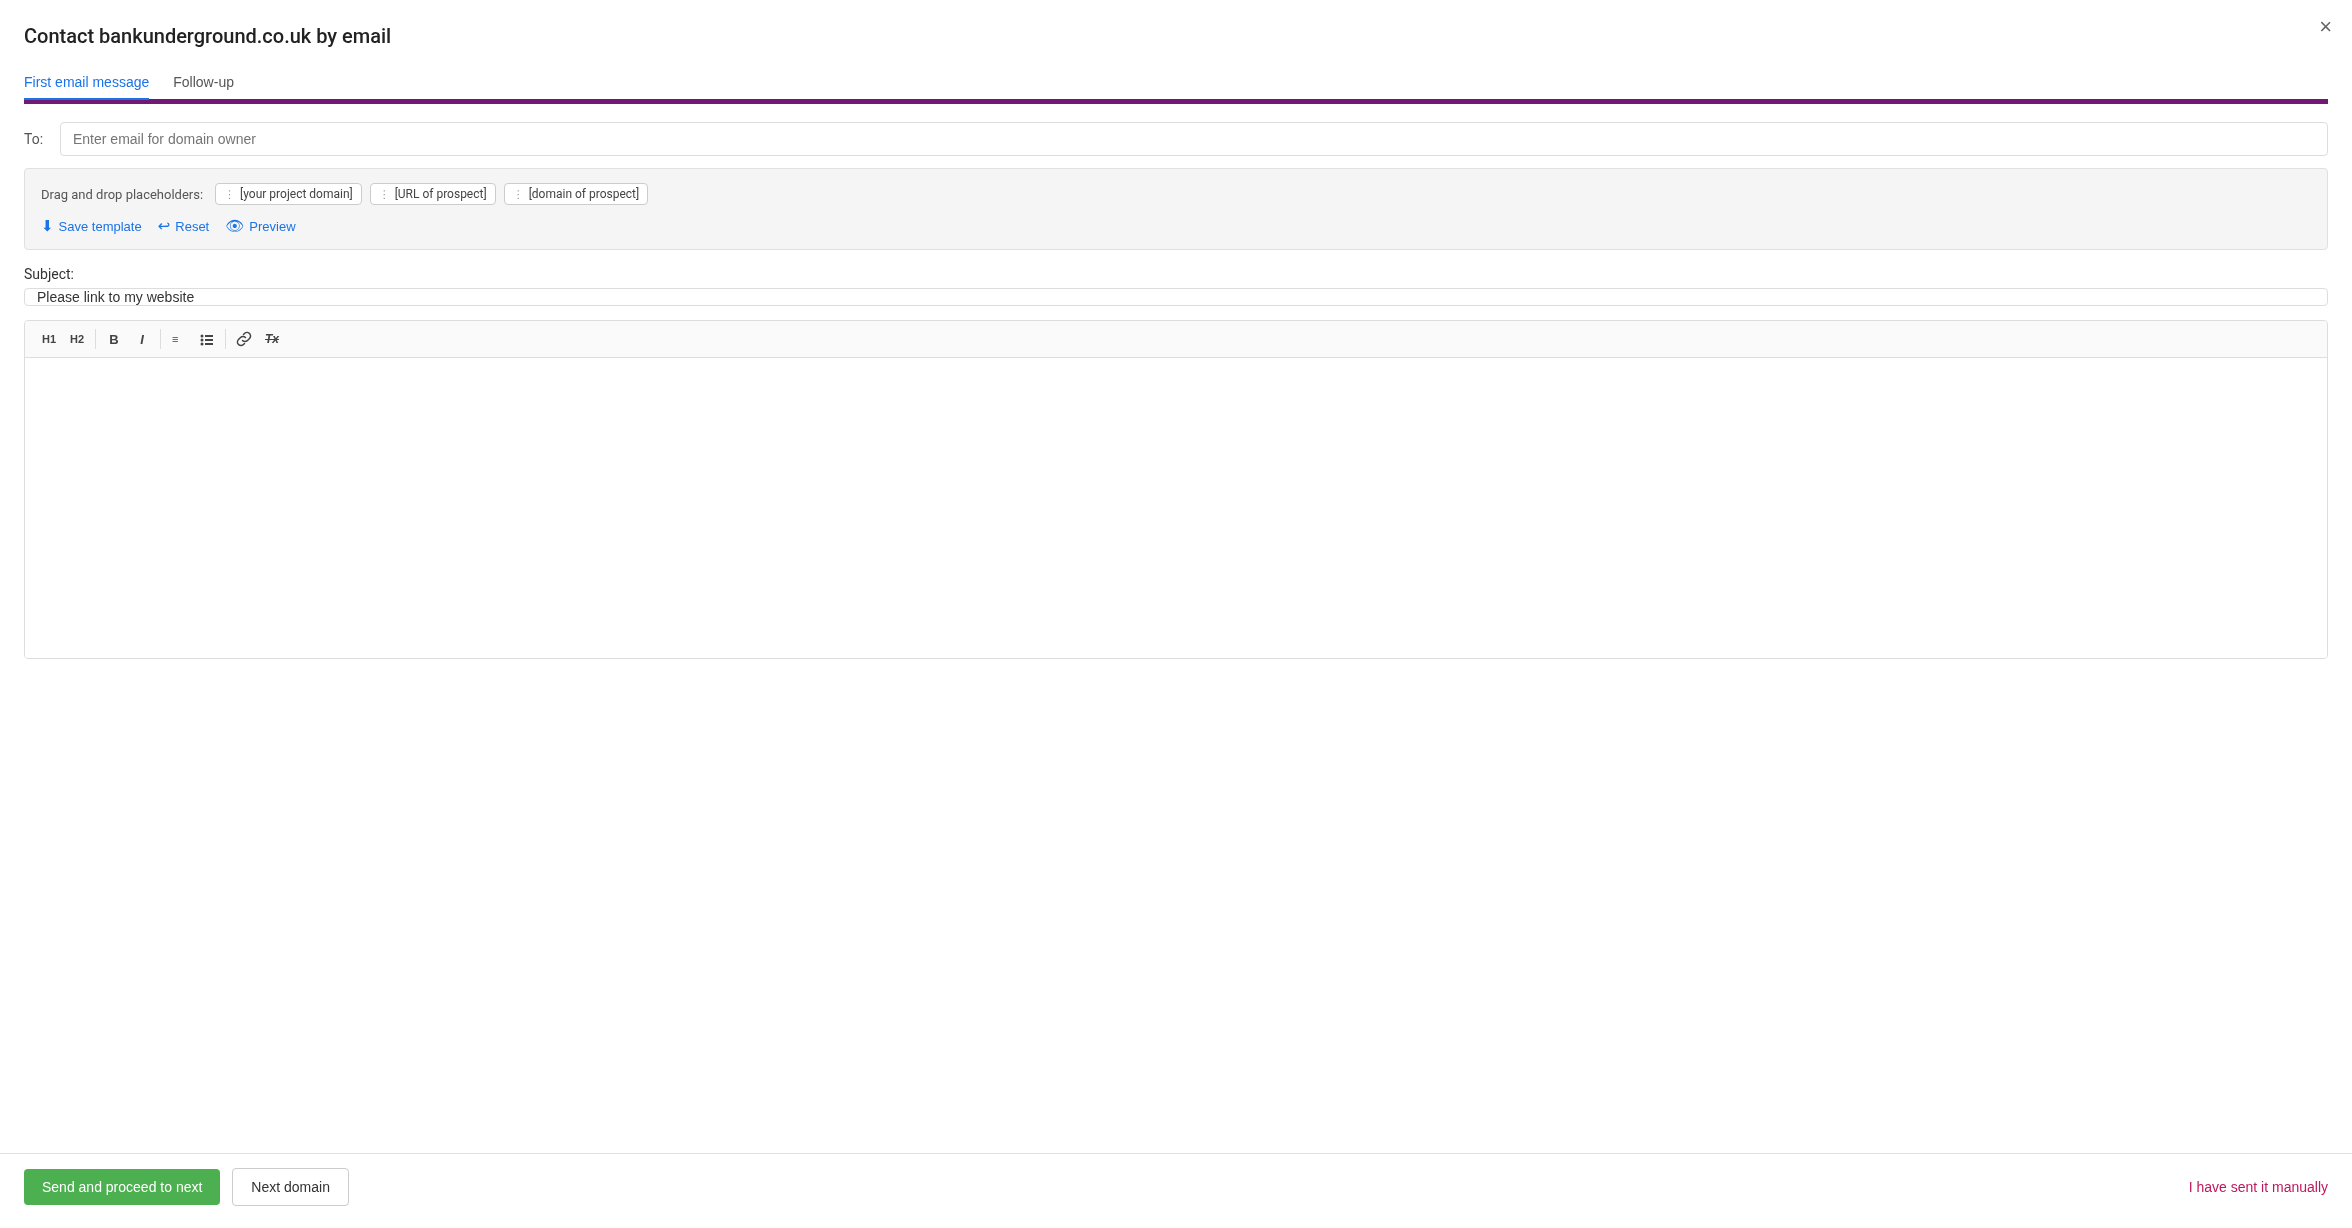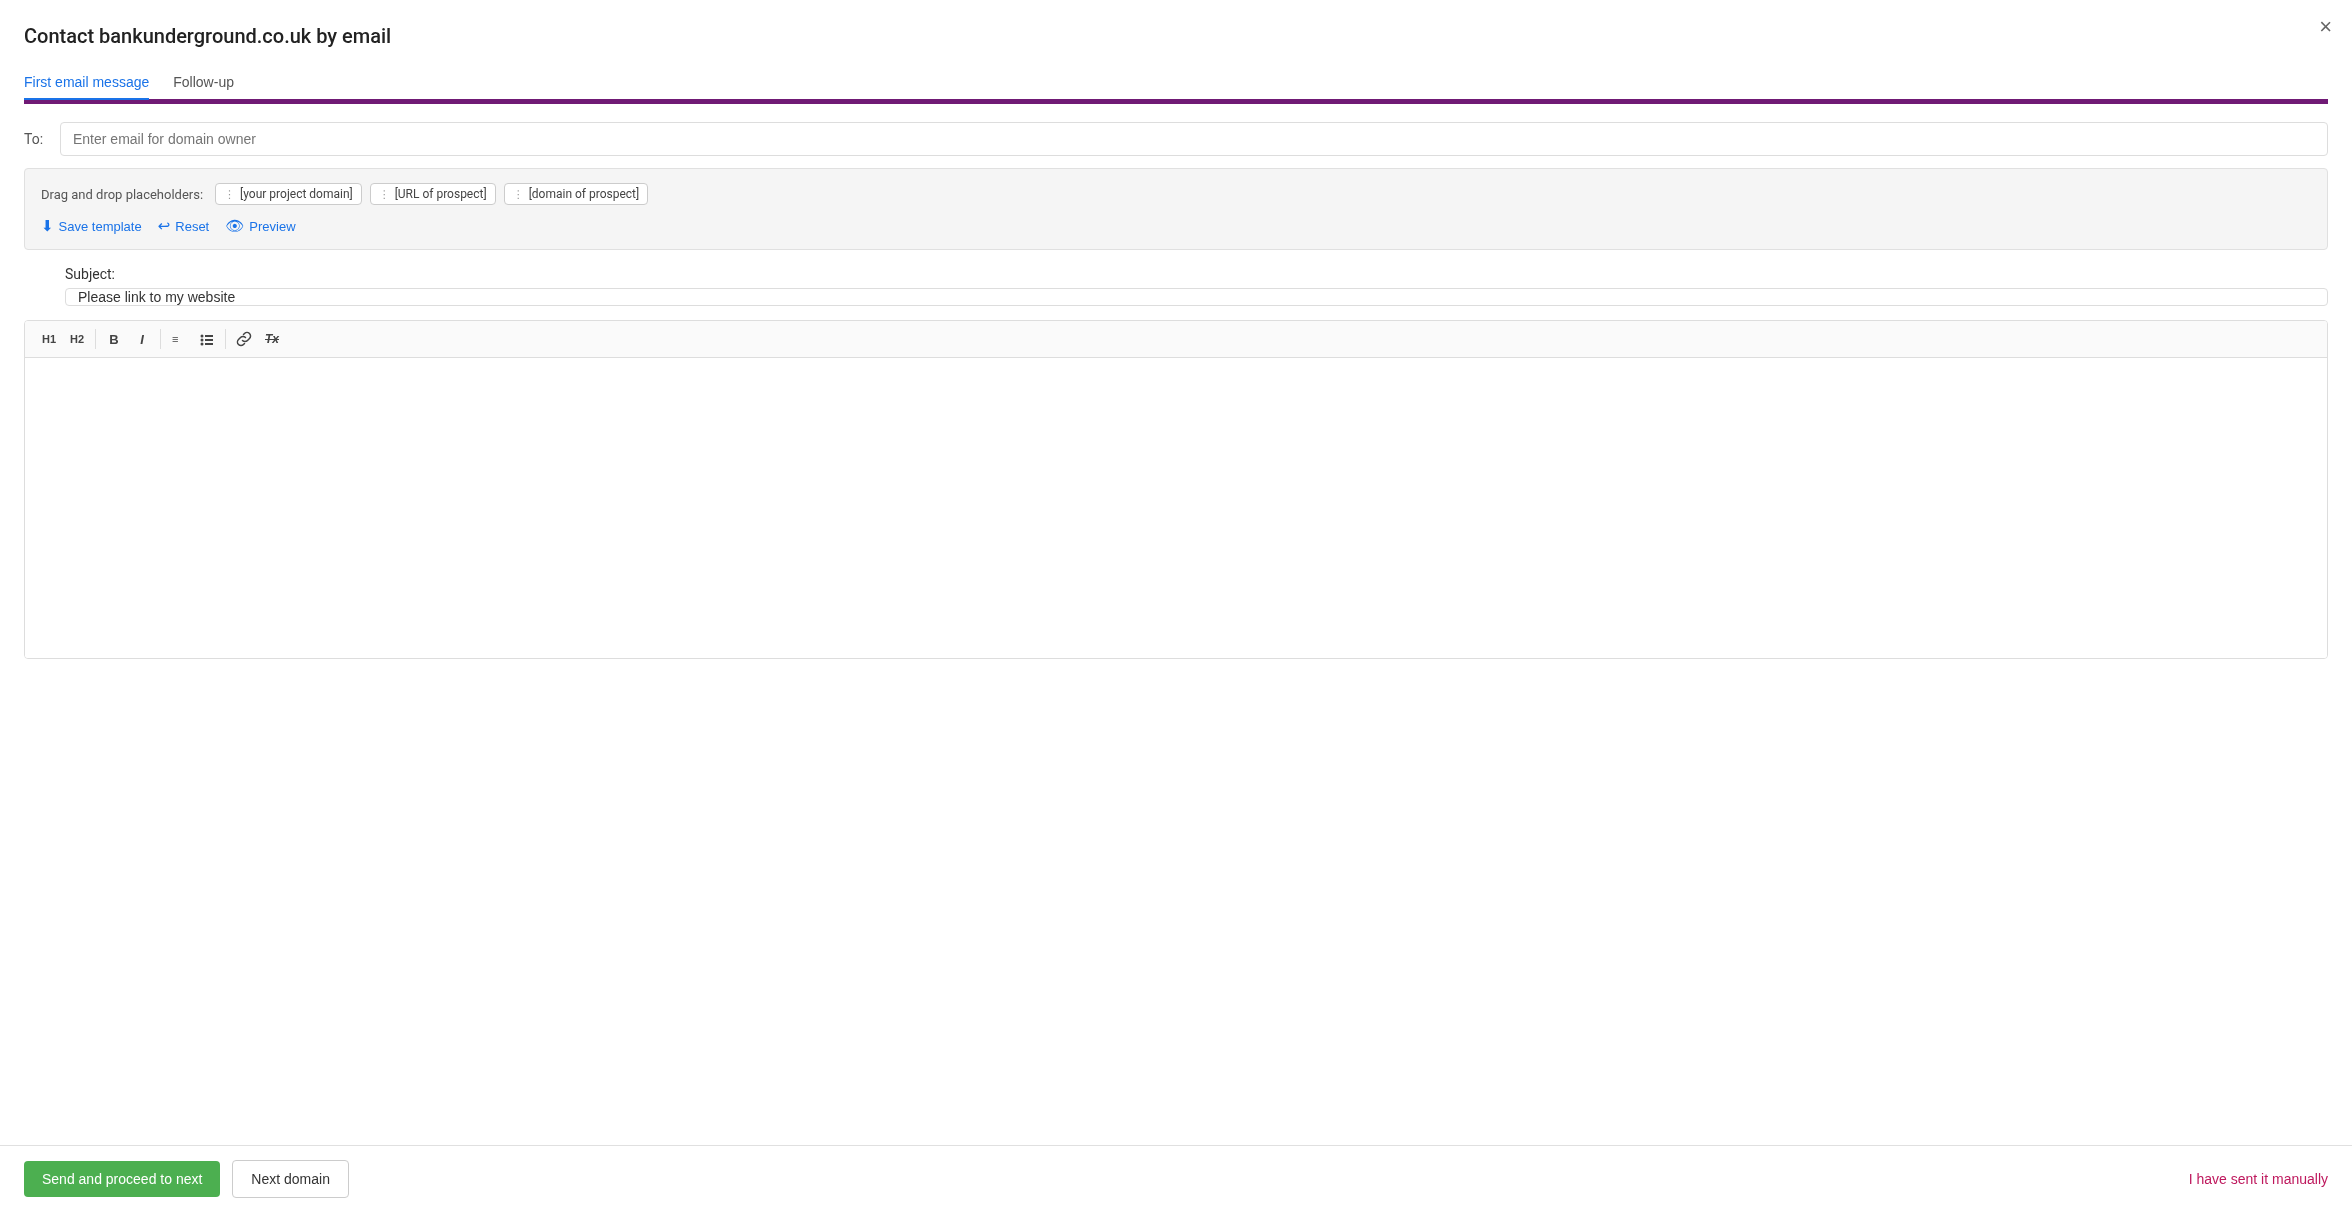--- a/index.html
+++ b/index.html
@@ -145,21 +145,20 @@
       font-size: 13px;
       display: flex;
       align-items: center;
       gap: 5px;
     }
     .toolbar-btn .icon {
       font-size: 15px;
     }
     .subject-section {
       margin-bottom: 14px;
-      margin-left: 41px;
     }
     .subject-label {
       font-size: 14px;
       color: #333;
       margin-bottom: 6px;
     }
     .subject-input {
       width: 100%;
       border: 1px solid #ddd;
       border-radius: 4px;
@@ -202,21 +201,21 @@
       margin: 0 4px;
     }
     .editor-body {
       min-height: 300px;
       padding: 12px;
       background: #fff;
       outline: none;
     }
     .footer-bar {
       position: fixed;
-      bottom: 16px;
+      bottom: 8px;
       left: 0;
       right: 0;
       background: #fff;
       border-top: 1px solid #e0e0e0;
       padding: 14px 24px;
       display: flex;
       align-items: center;
       justify-content: space-between;
     }
     .footer-left {

